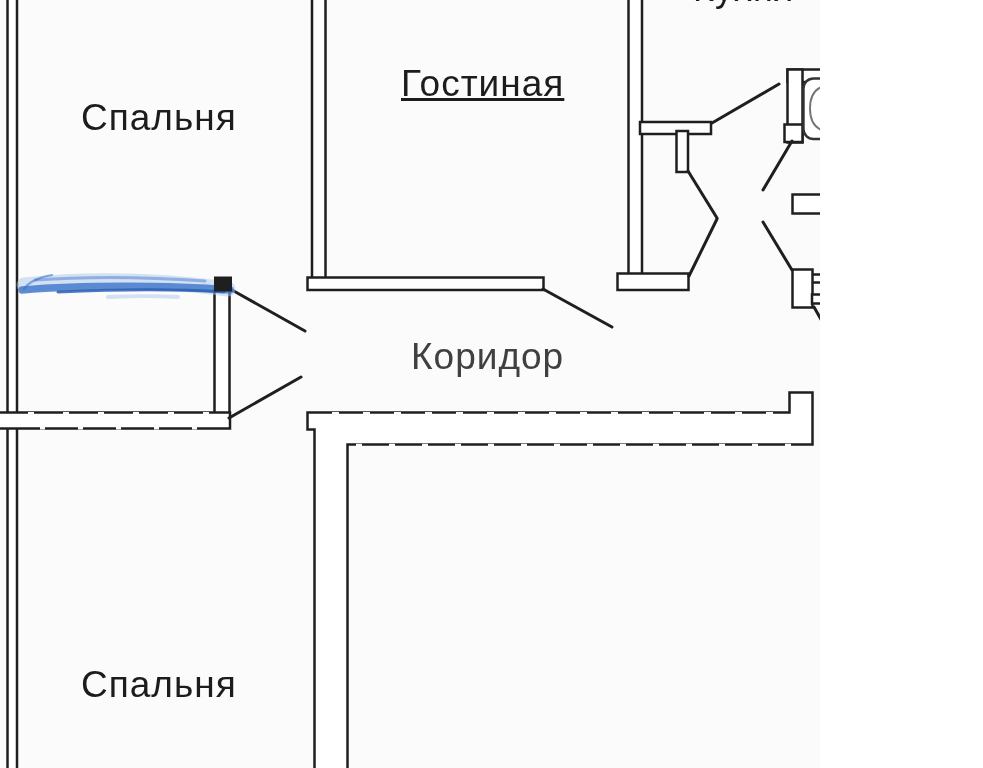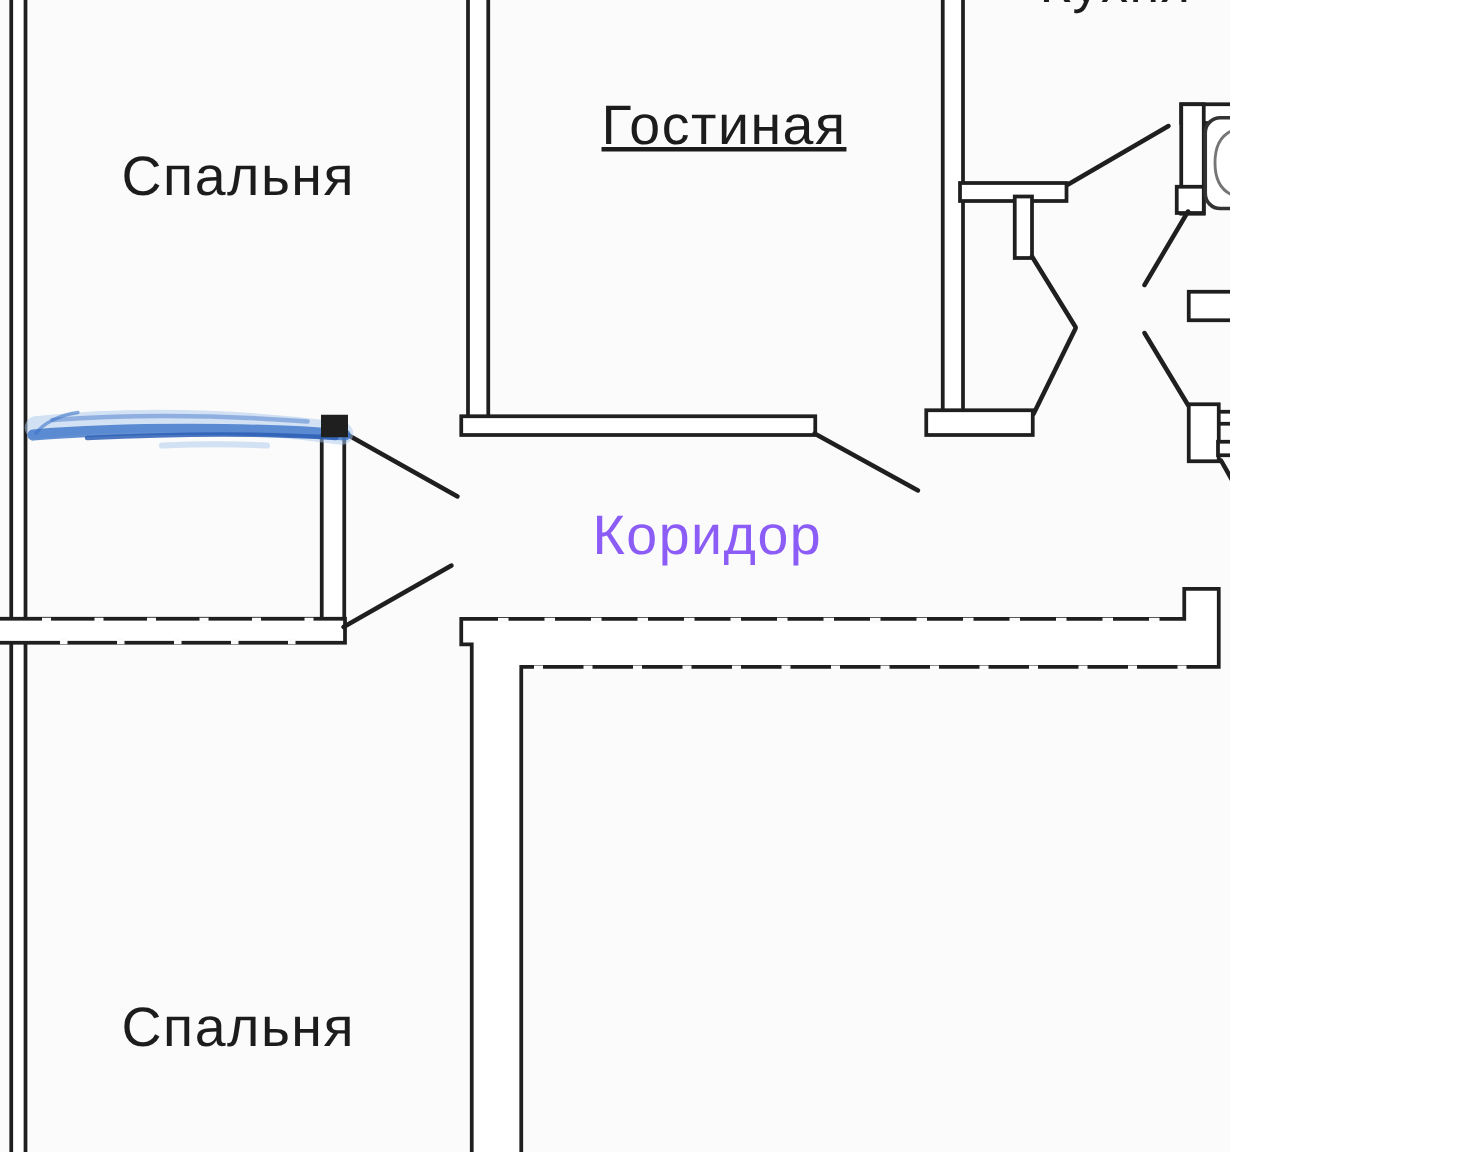--- a/index.html
+++ b/index.html
@@ -13,21 +13,21 @@
   .stage svg{position:absolute;left:0;top:0;}
   .label{
     position:absolute;
     font-size:37px;
     line-height:1;
     letter-spacing:1px;
     color:#1c1c1c;
     white-space:nowrap;
     user-select:none;
   }
-  .label.muted{color:#8b5cf6;}
+  .label.muted{color:#404040;margin-left:16px;}
   .label.kitchen{font-size:36px;}
 </style>
 </head>
 <body>
 
 <div class="stage">
 
   <svg width="983" height="768" viewBox="0 0 983 768">
 
     <g fill="#ffffff" stroke-width="2.5" stroke-linejoin="miter" stroke="#1f1f1f">

